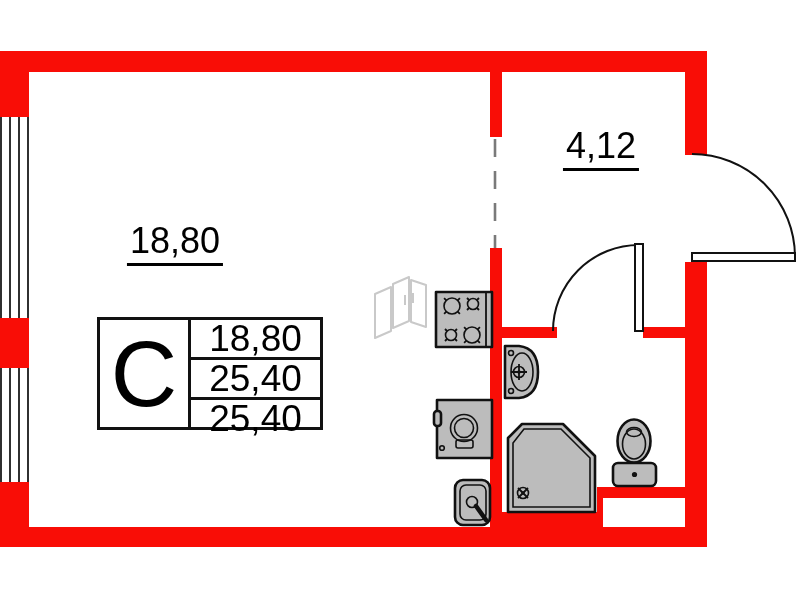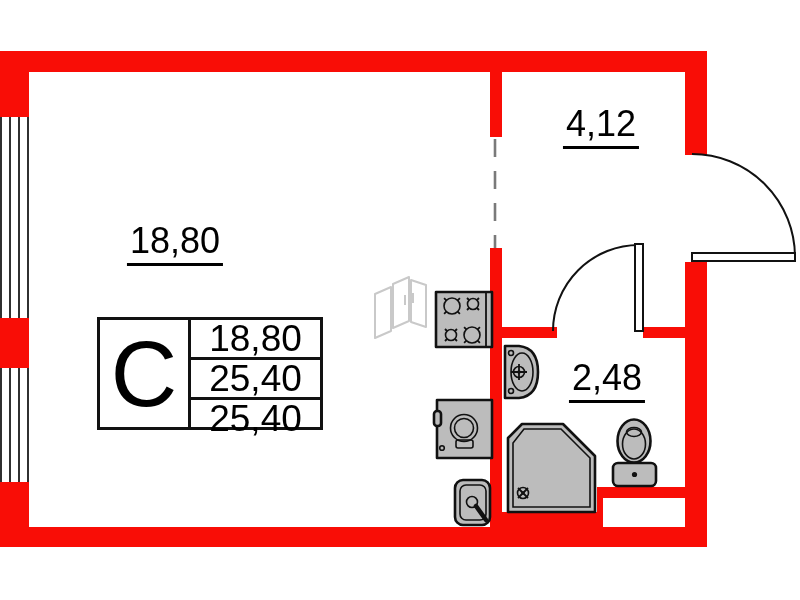--- a/index.html
+++ b/index.html
@@ -158,25 +158,22 @@
       <ellipse class="fxthin" cx="634" cy="444" rx="11.5" ry="15" stroke-width="2"></ellipse>
       <ellipse class="fxthin" cx="634" cy="432" rx="7.5" ry="4.5" stroke-width="1.8"></ellipse>
       <rect class="fx" x="613" y="463" width="43" height="23" rx="5"></rect>
       <circle cx="634.5" cy="474.5" r="2.6" fill="#111"></circle>
     </g>
   </svg>
 
   <div class="area-label" style="left:175px;top:223px;">
     <span>18,80</span>
   </div>
-  <div class="area-label" style="left:601px;top:106px;">
+  <div class="area-label" style="left:601px;top:128px;">
     <span>4,12</span>
-  </div>
-  <div class="area-label" style="left:607px;top:360px;">
-    <span>2,48</span>
   </div>
 
   <div class="info-table">
     <div class="type-cell">С</div>
     <div class="val-col">
       <div class="val-row">18,80</div>
       <div class="val-row">25,40</div>
       <div class="val-row">25,40</div>
     </div>
   </div>

